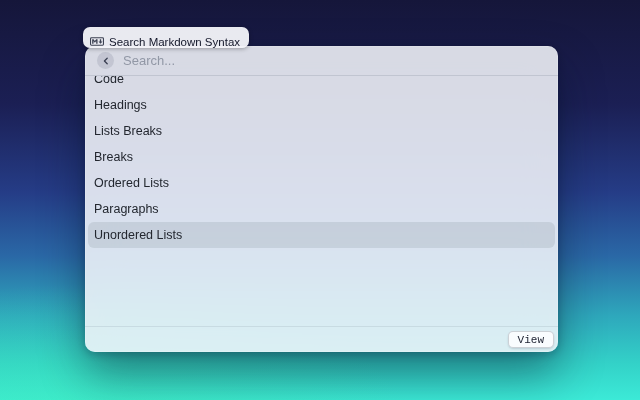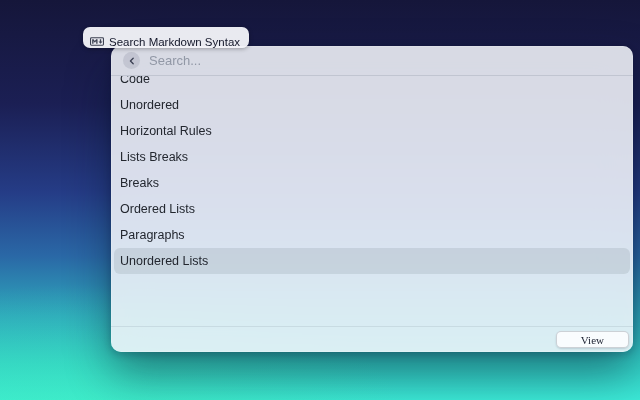--- a/index.html
+++ b/index.html
@@ -20,28 +20,28 @@
     background: rgba(242,243,248,0.96);
     border-radius: 7px;
     box-shadow: 0 1px 4px rgba(0,0,0,0.3);
     font-size: 11.5px; font-weight: 500; color: #14182a;
     z-index: 3; white-space: nowrap;
   }
   .tag .md-icon { display: flex; align-items: center; color: #3c4152; }
 
   
   .panel {
-    position: absolute; left: 85px; top: 46px; width: 522px; height: 306px;
+    position: absolute; left: 85px; top: 46px; width: 473px; height: 306px;
     border-radius: 10px;
     background: rgba(243,245,249,0.88);
     backdrop-filter: blur(18px) saturate(1.1);
     -webkit-backdrop-filter: blur(18px) saturate(1.1);
     box-shadow: 0 22px 45px rgba(4,18,40,0.45), 0 2px 10px rgba(4,18,40,0.25), inset 0 0 0 0.5px rgba(255,255,255,0.35);
     display: flex; flex-direction: column;
-    overflow: hidden; z-index: 2; margin-left: 26px;
+    overflow: hidden; z-index: 2;
   }
 
   .search-row {
     flex: 0 0 30px; height: 30px;
     display: flex; align-items: center; gap: 9px;
     padding: 0 12px;
     border-bottom: 1px solid rgba(50,55,85,0.13);
   }
   .back-btn {
     width: 17px; height: 17px; border-radius: 50%;
@@ -65,26 +65,26 @@
   .row:first-child { margin-top: -10px; }
   .row.selected { background: rgba(55,80,85,0.12); text-align: center; }
 
   .footer {
     flex: 0 0 26px; height: 26px;
     display: flex; align-items: center; justify-content: flex-end;
     padding: 0 4px;
     border-top: 1px solid rgba(50,55,85,0.10);
   }
   .view-btn {
-    height: 17px; padding: 0 24px;
+    height: 17px; padding: 0 9px;
     display: flex; align-items: center;
     background: rgba(252,253,255,0.92);
     border: 1px solid rgba(40,50,70,0.22);
     border-radius: 5px;
-    font-family: Liberation Serif, serif;
+    font-family: Liberation Mono, monospace;
     font-size: 11px; font-weight: 500; color: #1b2030;
     box-shadow: 0 1px 2px rgba(10,20,40,0.15);
     cursor: pointer;
   }
 </style>
 </head>
 <body>
 
 <div class="tag">
   <span class="md-icon">
@@ -106,24 +106,21 @@
       </span>
     </button>
     <input class="search-input" type="text" placeholder="Search..." style="">
   </div>
 
   <div class="list">
       <div class="row">
         <span>Code</span>
       </div>
       <div class="row">
-        <span>Unordered</span>
-      </div>
-      <div class="row">
-        <span>Horizontal Rules</span>
+        <span>Headings</span>
       </div>
       <div class="row">
         <span>Lists Breaks</span>
       </div>
       <div class="row">
         <span>Breaks</span>
       </div>
       <div class="row">
         <span>Ordered Lists</span>
       </div>

